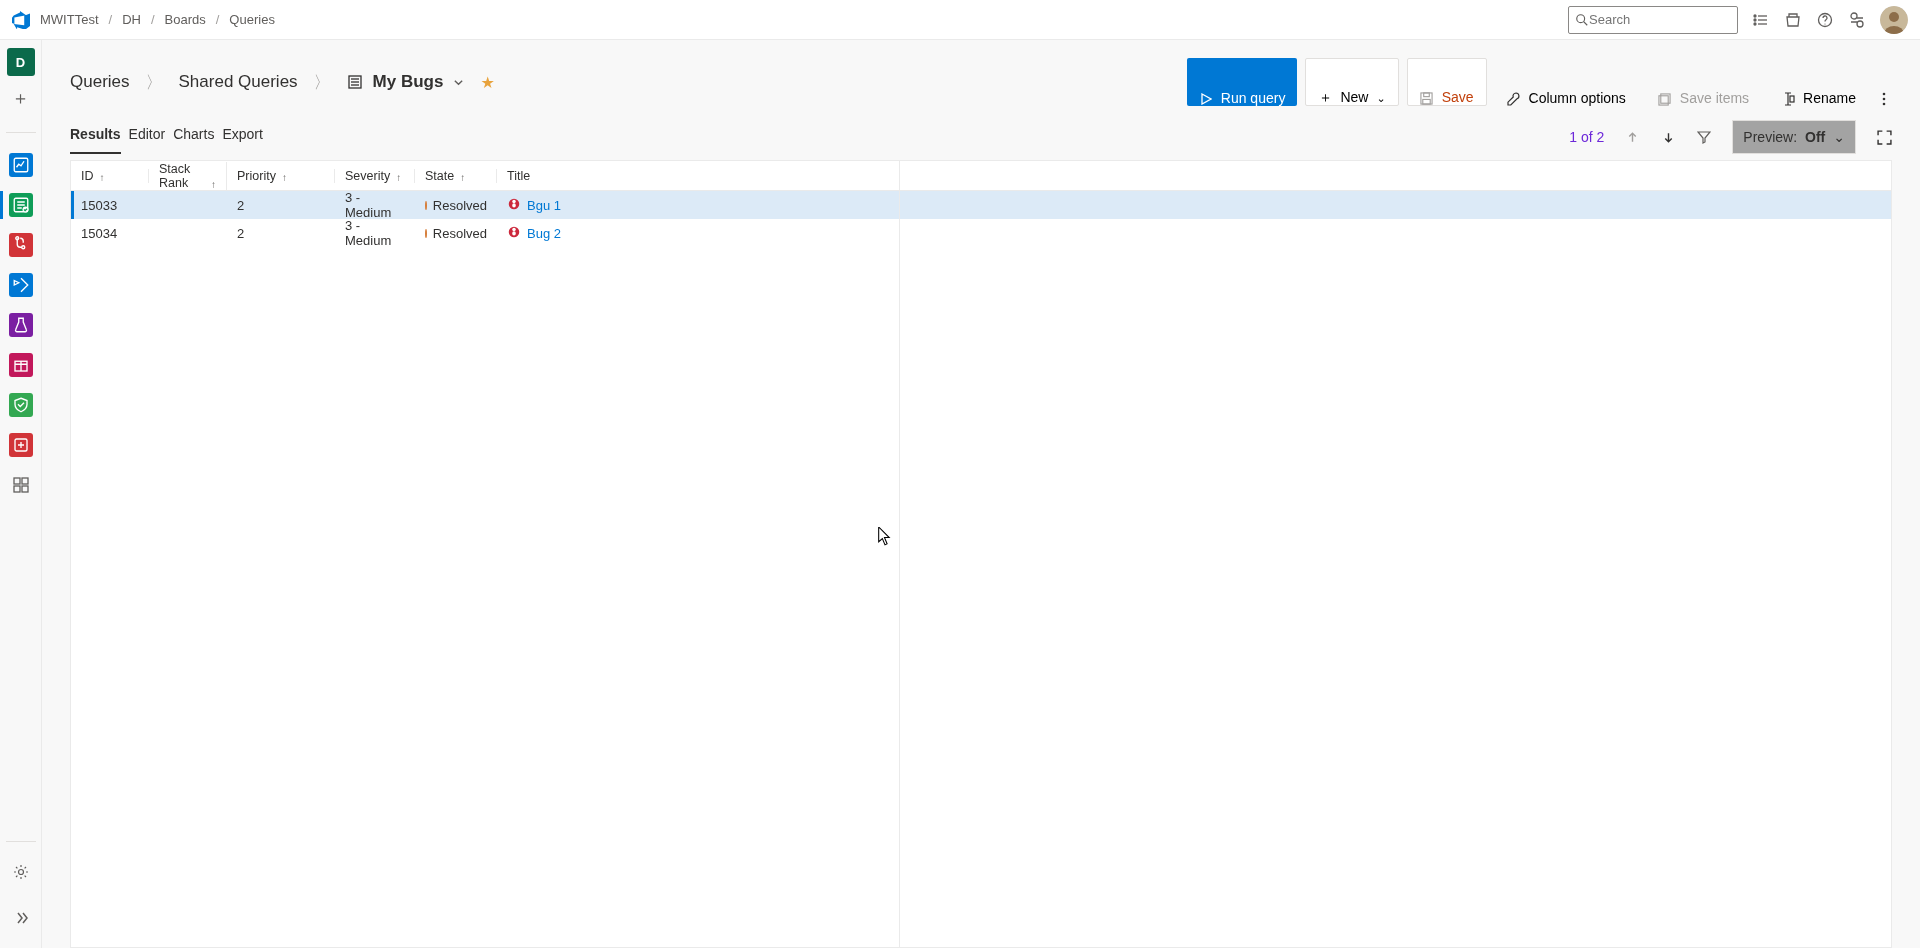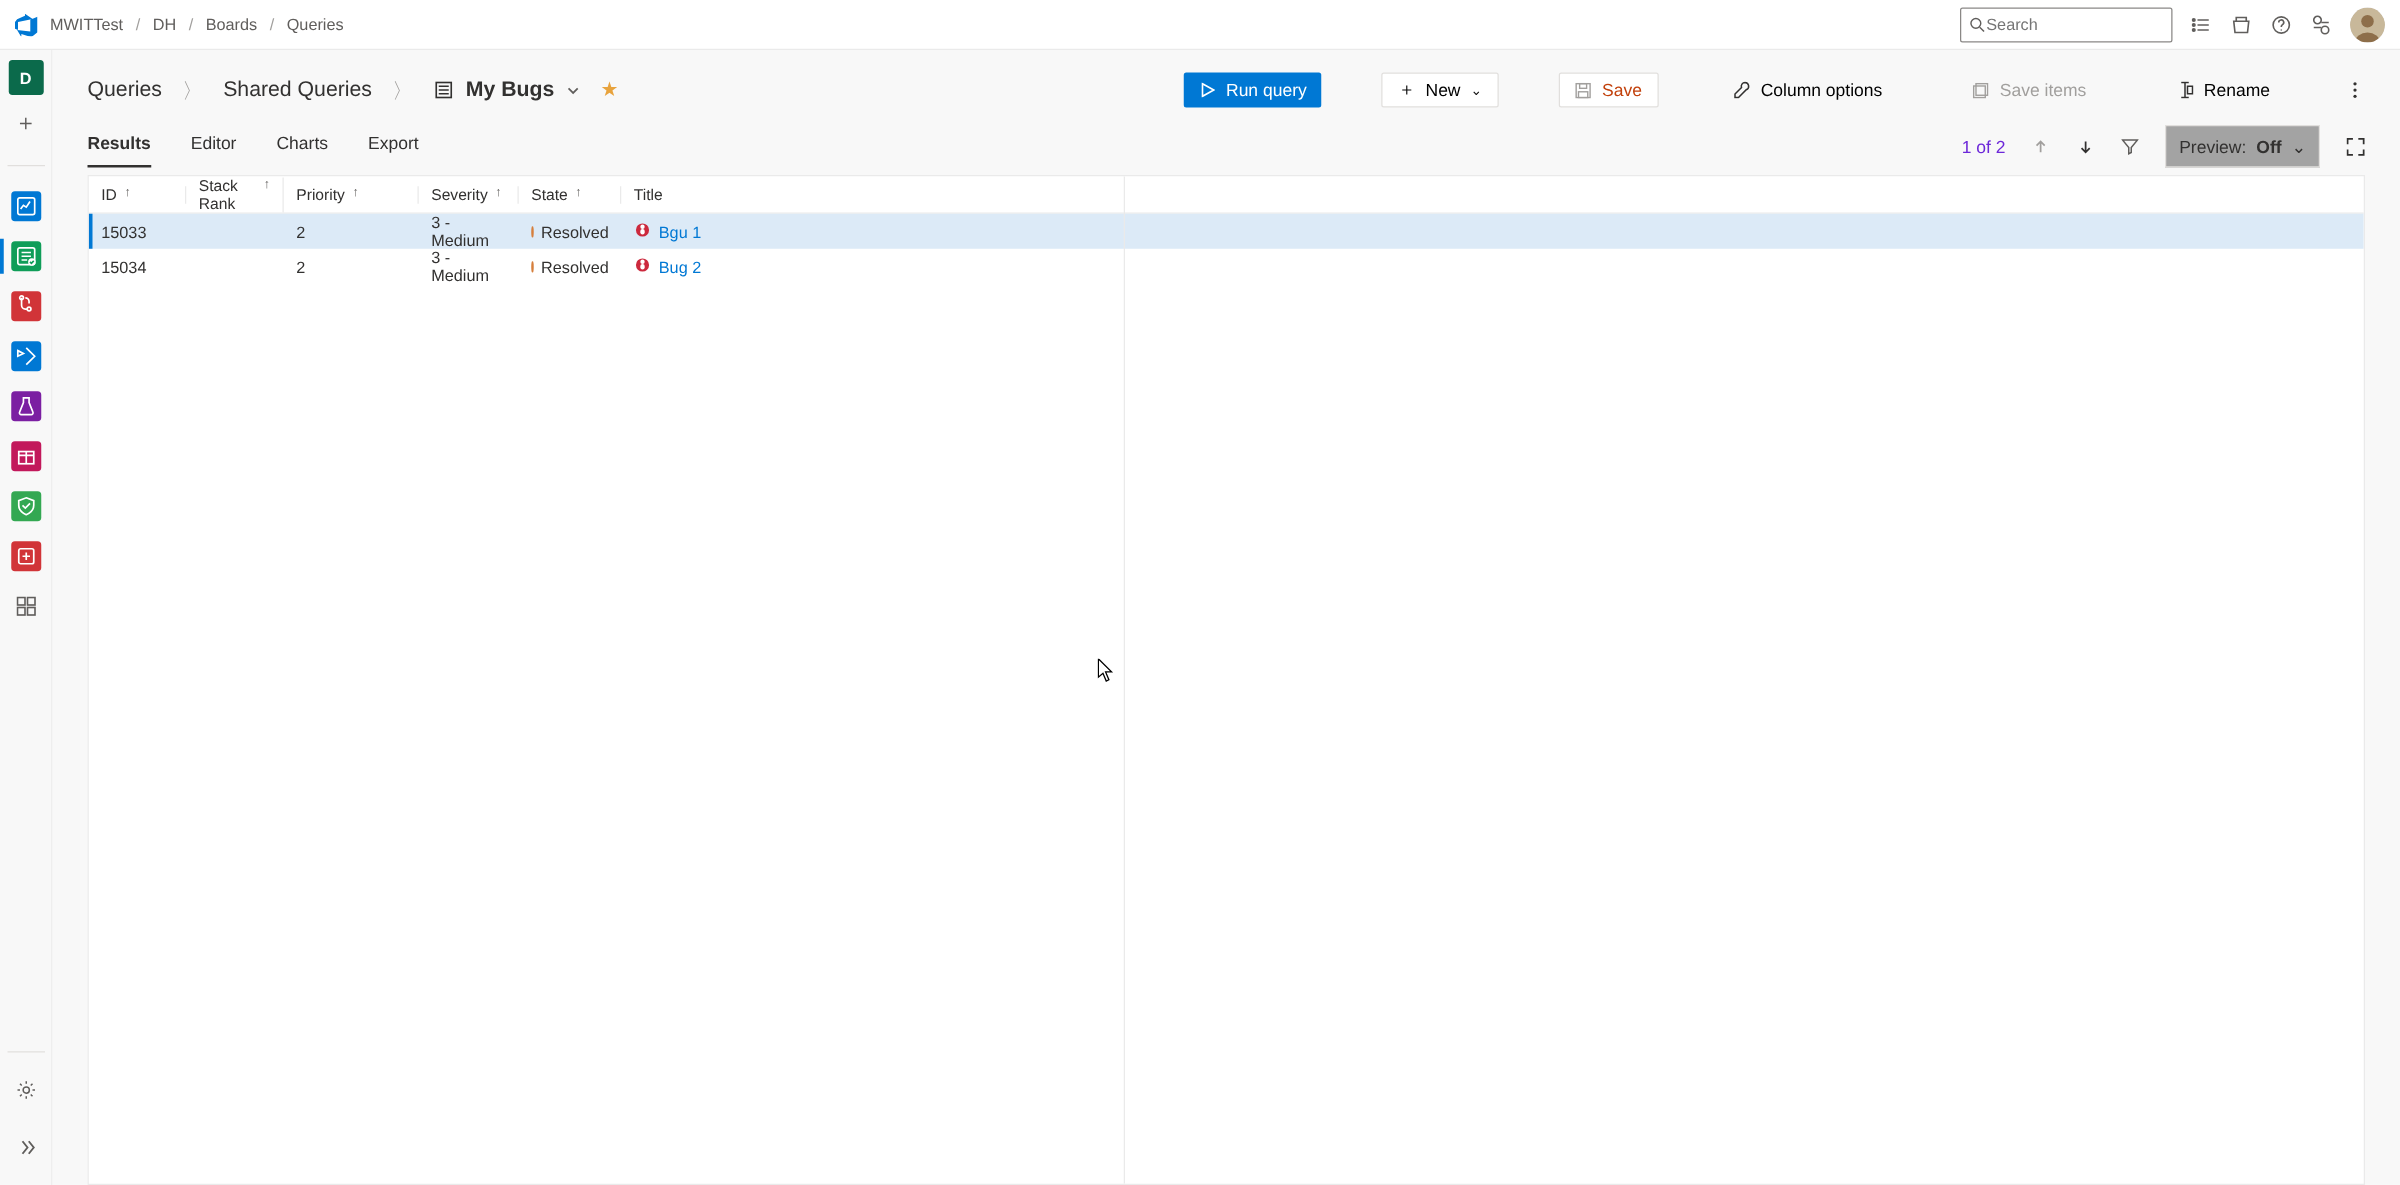--- a/index.html
+++ b/index.html
@@ -35,39 +35,39 @@
 .main { flex:1; display:flex; flex-direction:column; background:#f8f8f8; padding:18px 28px 0 28px; }
 
 .header { display:flex; align-items:center; }
 .bc2 { display:flex; align-items:center; gap:16px; font-size:17px; }
 .bc2 .chev { color:#a19f9d; }
 .bc2 .lvl { color:#323130; }
 .qtitle { display:flex; align-items:center; gap:10px; font-size:17px; font-weight:600; }
 .qtitle .icon { width:16px; height:16px; }
 .fav-star { color:#e8a33d; font-size:16px; }
 .header-right { margin-left:auto; display:flex; align-items:center; gap:8px; }
-.btn { height:28px; display:flex; align-items:center; gap:8px; padding:0 12px; border-radius:2px; font-size:14px; cursor:pointer; border:none; background:transparent;margin-left:40px; }
+.btn { height:48px; display:flex; align-items:flex-end; gap:8px; padding:0 12px; border-radius:2px; font-size:14px; cursor:pointer; border:none; background:transparent; }
 .btn.primary { background:#0078d4; color:#fff; }
 .btn.secondary { background:#fff; border:1px solid #e1dfdd; }
 .btn.ghost { background:transparent; }
 .btn.disabled { background:#fff; border:1px solid #e1dfdd; color:#c2410c; cursor:default; }
 .btn .chev { font-size:11px; }
 .hdr-icon { width:14px; height:14px; display:flex; align-items:center; justify-content:center; }
 
 .tabs { display:flex; align-items:center; gap:20px; margin-top:14px; font-size:14px; }
 .tab { padding:6px 0 10px; cursor:pointer; color:#323130; }
 .tab.sel { font-weight:600; border-bottom:2px solid #323130; }
 .tabs-right { margin-left:auto; display:flex; align-items:center; gap:20px; }
 .count { color:#6d28d9; }
 .small-icon { width:16px; height:16px; color:#605e5c; cursor:pointer; display:flex; align-items:center; justify-content:center; }
 .preview { height:30px; padding:16px 10px; background:#a3a3a3; border:1px solid #e1dfdd; display:flex; align-items:center; gap:8px; cursor:pointer; }
 
 .grid-wrap { background:#fff; border:1px solid #eaeaea; margin-top:6px; flex:1; display:flex; flex-direction:column; overflow:hidden; }
 .grid-head { display:flex; height:30px; border-bottom:1px solid #eaeaea; align-items:center; }
-.col { padding:0 10px; display:flex; align-items:flex-start; gap:6px; font-size:12.5px; color:#323130; cursor:pointer; }
+.col { padding:0 10px; display:flex; align-items:flex-end; gap:6px; font-size:12.5px; color:#323130; cursor:pointer; }
 .col:not(:last-child) { border-right:1px solid #eaeaea; }
 .sort { font-size:10px; color:#605e5c; }
 .c-id    { width:78px; }
 .c-rank  { width:78px; }
 .c-pri   { width:108px; }
 .c-sev   { width:80px; }
 .c-state { width:82px; }
 .c-title { flex:1; }
 
 .row { display:flex; height:28px; align-items:center; font-size:13px; position:relative; }
@@ -321,21 +321,21 @@
         <svg width="4" height="14" viewBox="0 0 4 14">
               <circle cx="2" cy="2" r="1.3" fill="#323130"></circle>
               <circle cx="2" cy="7" r="1.3" fill="#323130"></circle>
               <circle cx="2" cy="12" r="1.3" fill="#323130"></circle>
             </svg>
       </button>
     </div>
   </div>
 
   <div class="tabs">
-    <div id="tab-items" style="display:flex;gap:32px">
+    <div id="tab-items" style="display:flex;gap:8px">
           <span class="tab sel">Results</span>
           <span class="tab">Editor</span>
           <span class="tab">Charts</span>
           <span class="tab">Export</span>
         </div>
     <div class="tabs-right">
       <span class="count">1 of 2</span>
       <span class="small-icon">
             <svg viewBox="0 0 12 12" width="13" height="13">
               <path d="M6 10V2 M3 5l3-3 3 3" fill="none" stroke="#a19f9d" stroke-width="1.3"></path>

